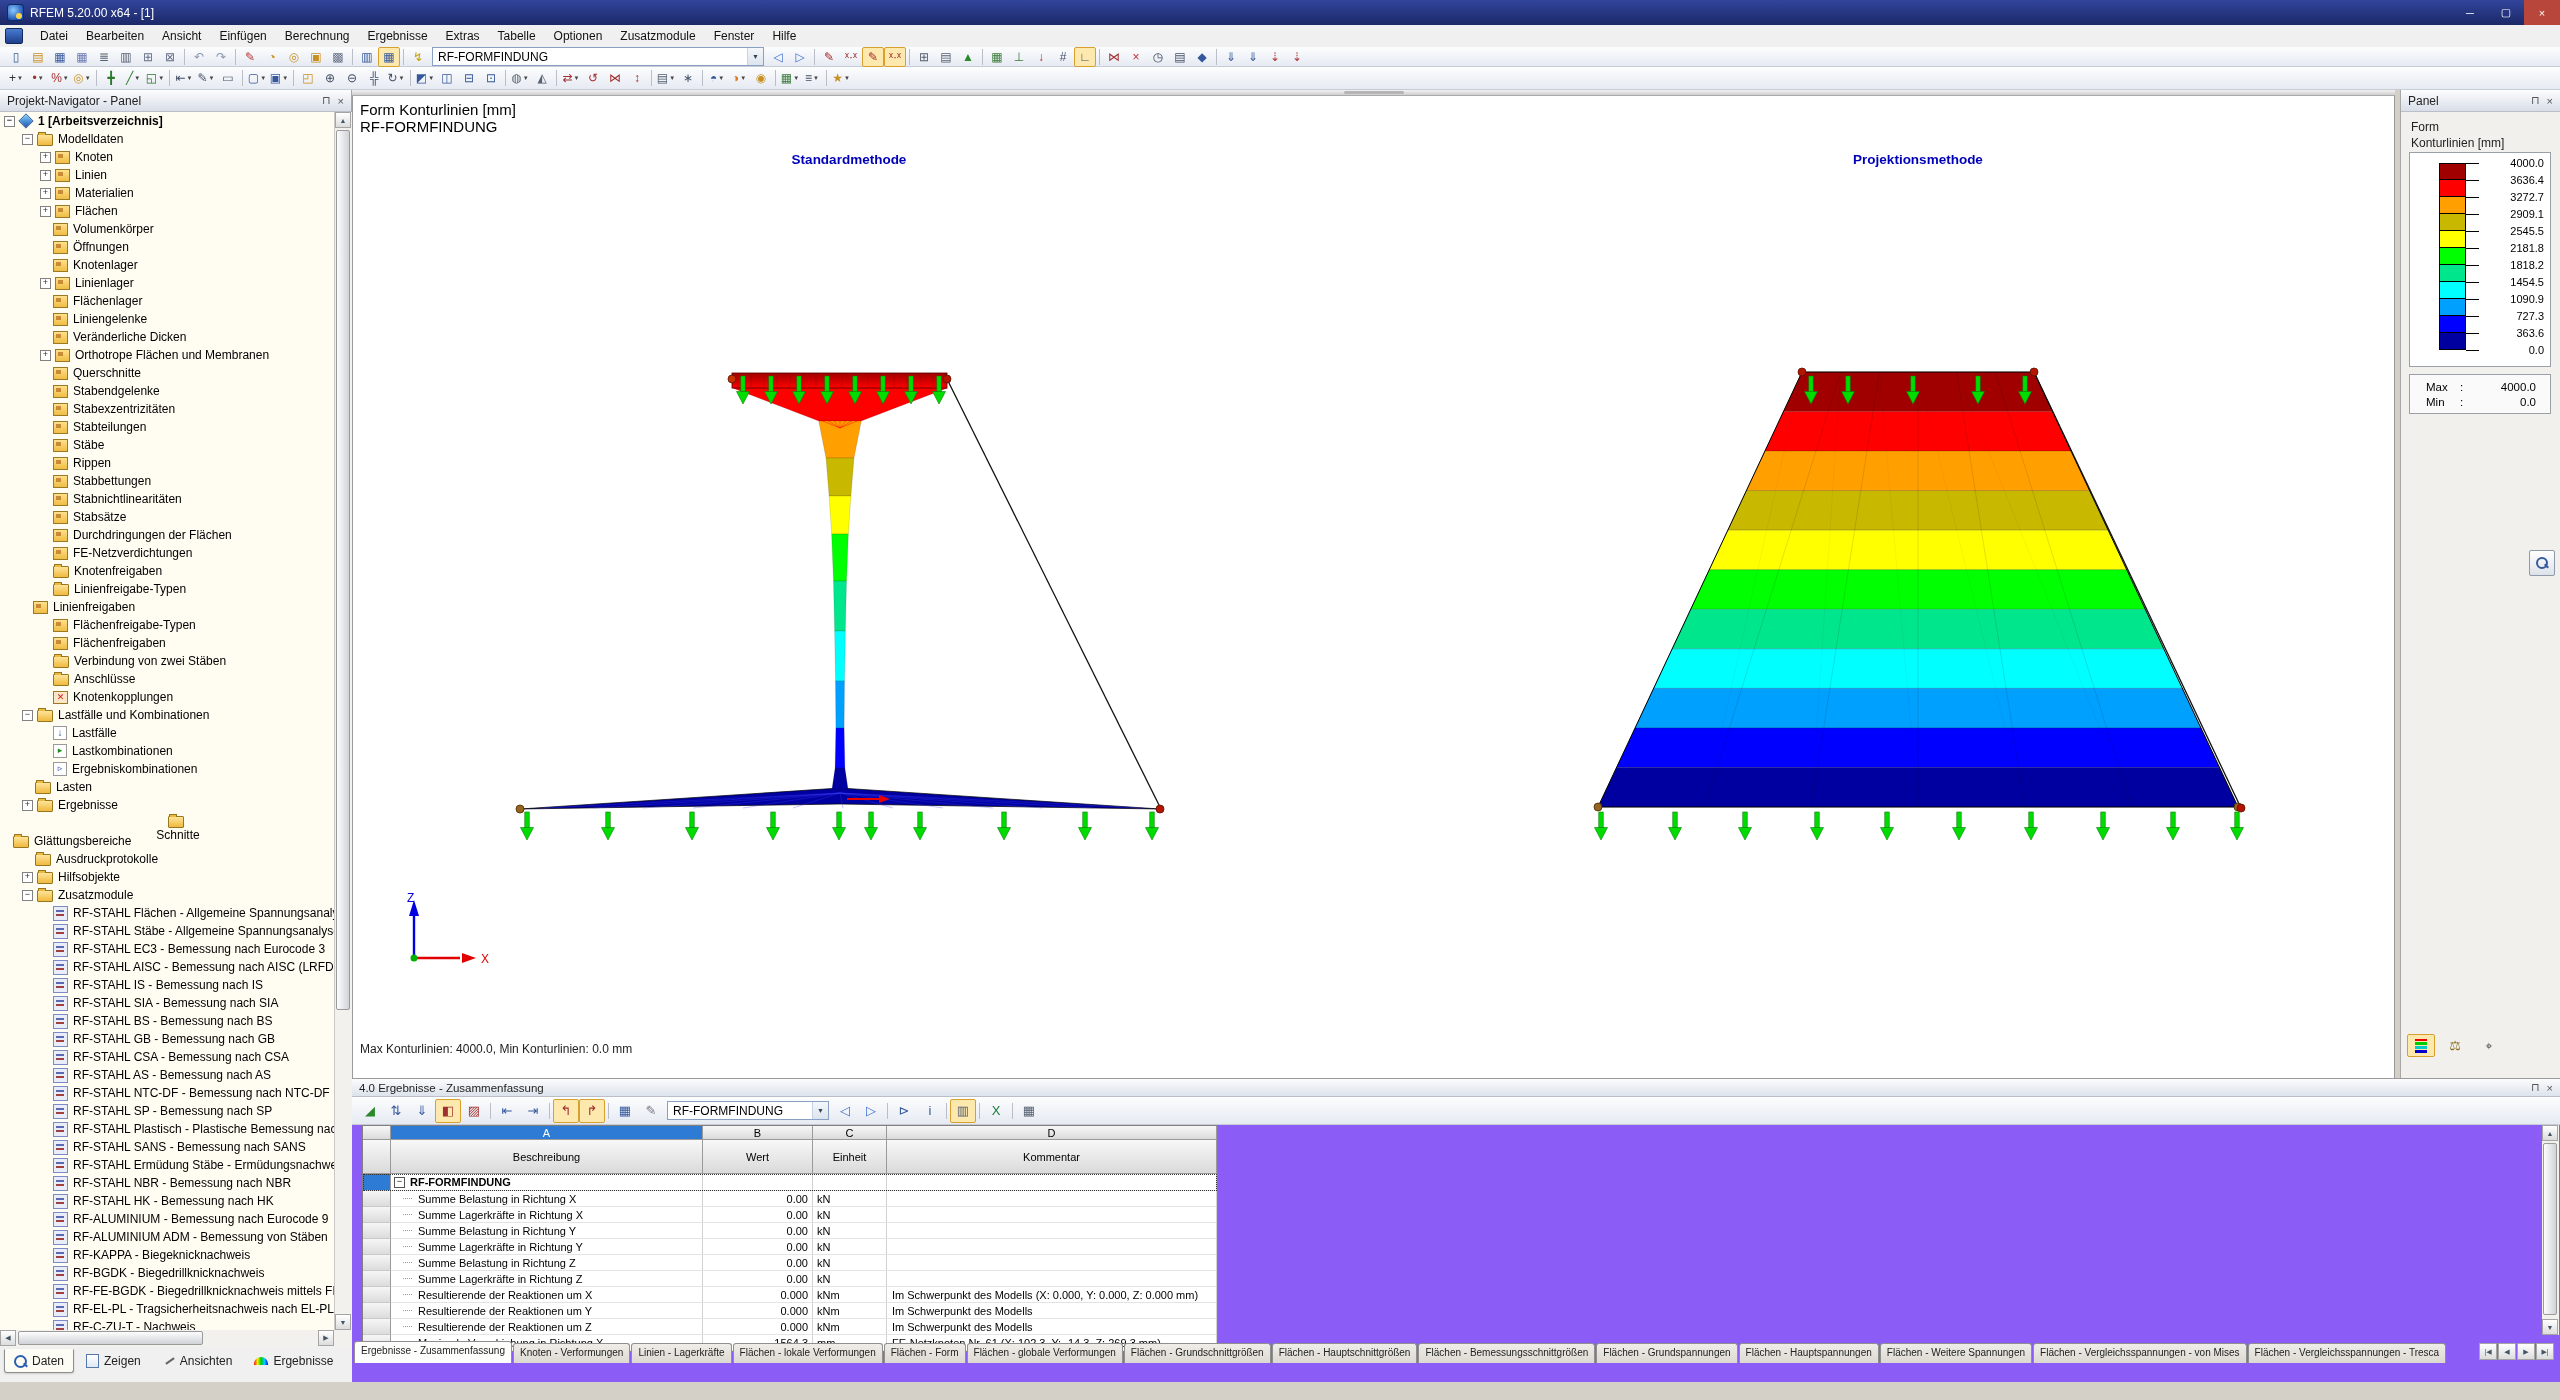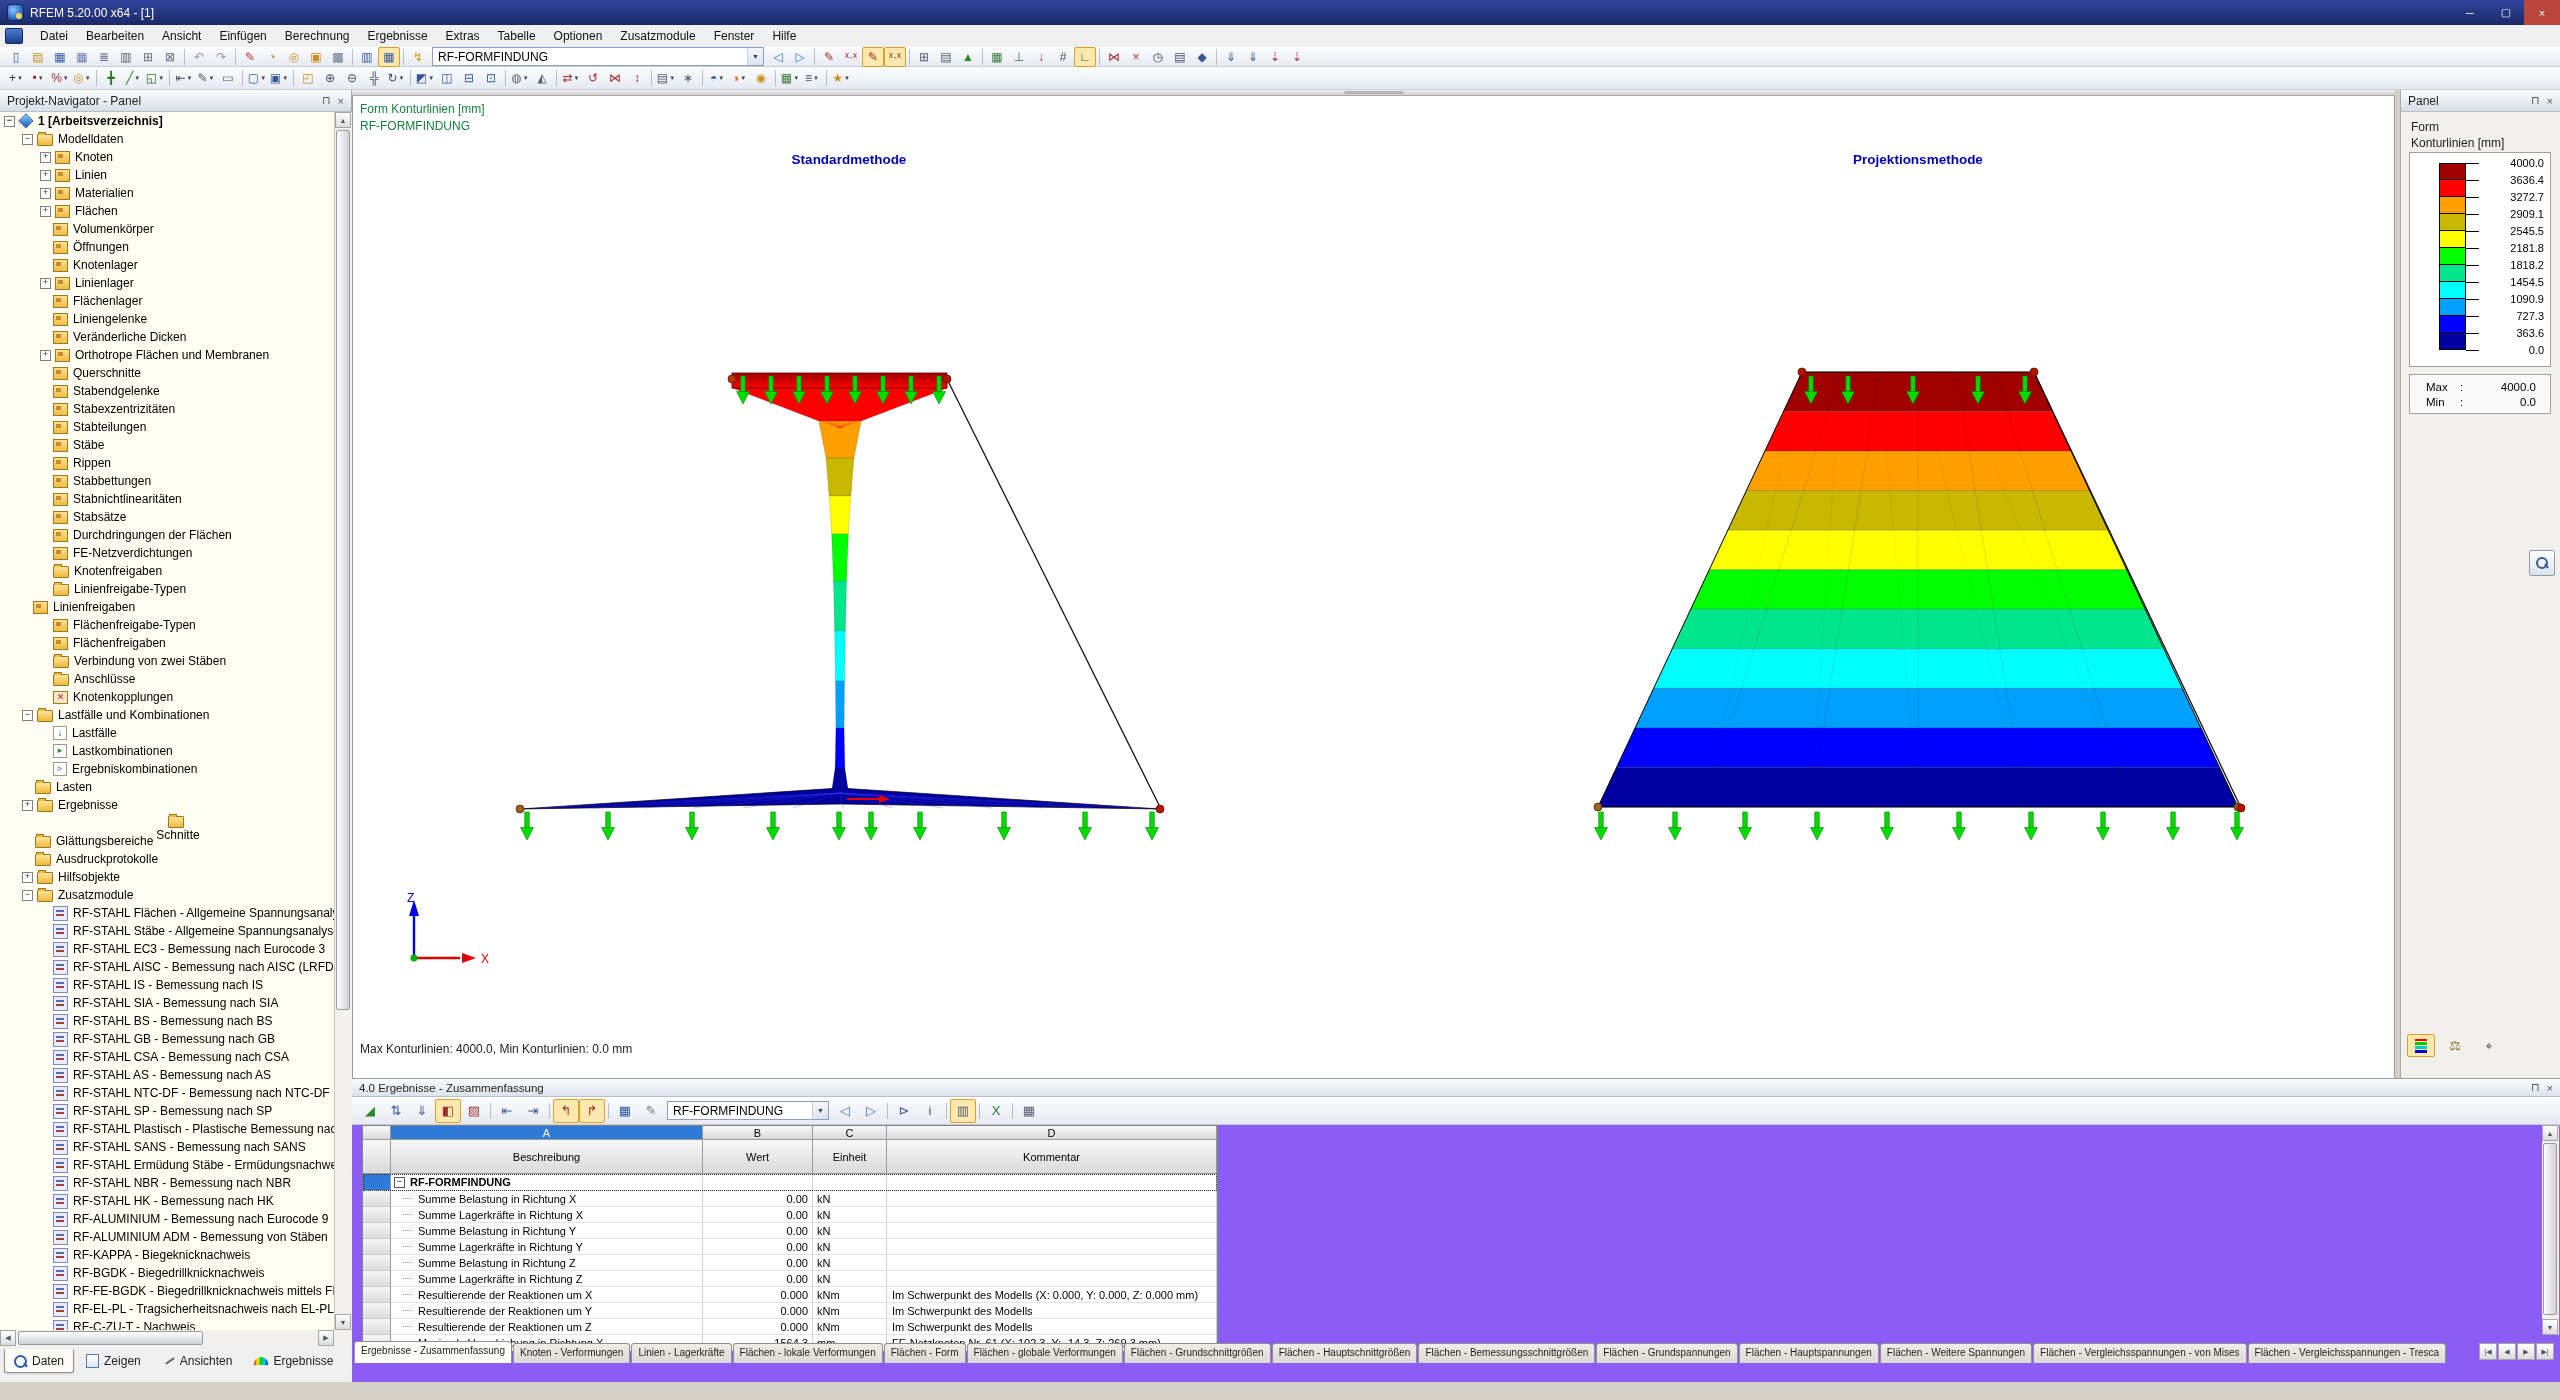--- a/index.html
+++ b/index.html
@@ -86,21 +86,21 @@
   .ico-page{width:11px;height:12px;background:linear-gradient(#fff,#dfe8f6);border:1px solid #5577aa;}
   .ico-pen{width:12px;height:12px;position:relative;}
   .ico-pen::after{content:"";position:absolute;left:2px;top:5px;width:10px;height:2px;background:#666;transform:rotate(-35deg);}
   .ico-rainbow{width:14px;height:8px;border-radius:7px 7px 0 0;background:linear-gradient(90deg,#e00,#fe0,#0c0,#0cf,#00f);}
 
   
   .vp-splitter{position:absolute;left:352px;top:90px;width:2043px;height:6px;background:linear-gradient(#f2f2f2,#cfcfcf);border-bottom:1px solid #aaa;box-sizing:border-box;}
   .vp-splitter .grip{position:absolute;left:50%;top:1px;width:60px;height:3px;margin-left:-30px;background:#b5b5b5;border-radius:2px;}
   #viewport{position:absolute;left:352px;top:96px;width:2043px;height:982px;background:#fff;
     border-left:1px solid #9a9a9a;border-right:1px solid #9a9a9a;box-sizing:border-box;overflow:hidden;}
-  .vp-header{position:absolute;left:7px;top:5px;font-size:12px;color:#15803d;line-height:17px;}
+  .vp-header{position:absolute;left:7px;top:5px;font-size:15px;color:#000000;line-height:17px;}
   .vp-label{position:absolute;top:56px;transform:translateX(-50%);color:#0000b8;font-weight:bold;font-size:13.5px;}
   .vp-status{position:absolute;left:7px;top:946px;font-size:12px;color:#222;}
   #scene{position:absolute;left:0;top:0;pointer-events:none;}
 
   .rsplit{position:absolute;left:2395px;top:90px;width:5px;height:988px;background:#d4d0c8;}
 
   
   #panel{position:absolute;left:2400px;top:90px;width:160px;height:988px;background:#f1f0ec;
     border-left:1px solid #a8a8a8;box-sizing:border-box;}
   .p-label{position:absolute;left:10px;font-size:12px;color:#222;}
@@ -685,21 +685,21 @@
         <div class="trow" style="padding-left: 22px;">
           <span class="exp">+</span>
           <span class="t-ico ti-folder"></span>
           <span>Ergebnisse</span>
         </div>
         <div class="trow" style="padding-left: 22px; flex-direction: column;">
           <span class="noexp"></span>
           <span class="t-ico ti-folder"></span>
           <span>Schnitte</span>
         </div>
-        <div class="trow" style="padding-left: 22px;">
+        <div class="trow" style="">
           <span class="noexp"></span>
           <span class="t-ico ti-folder"></span>
           <span>Glättungsbereiche</span>
         </div>
         <div class="trow" style="padding-left: 22px;">
           <span class="noexp"></span>
           <span class="t-ico ti-folder"></span>
           <span>Ausdruckprotokolle</span>
         </div>
         <div class="trow" style="padding-left: 22px;">

